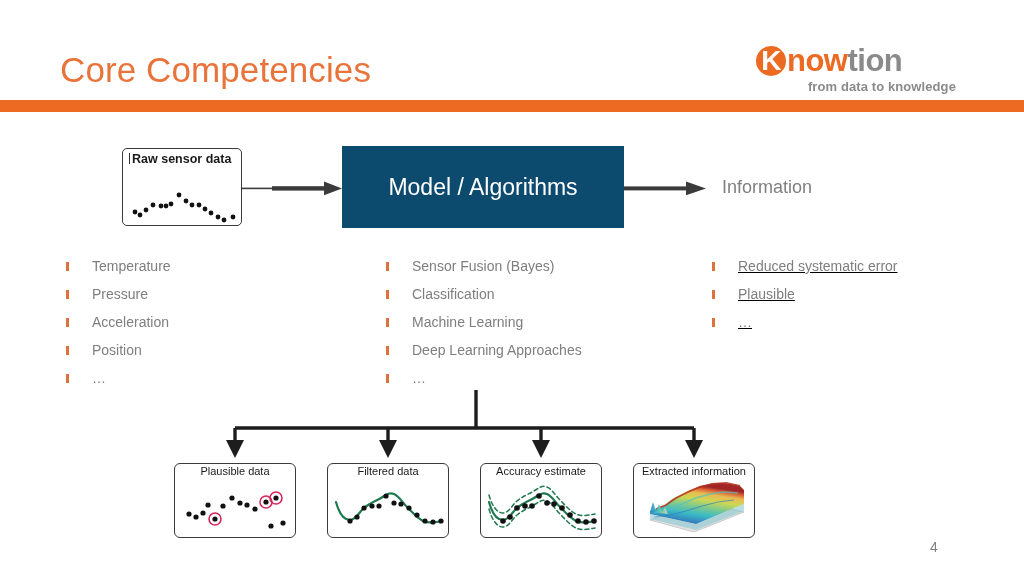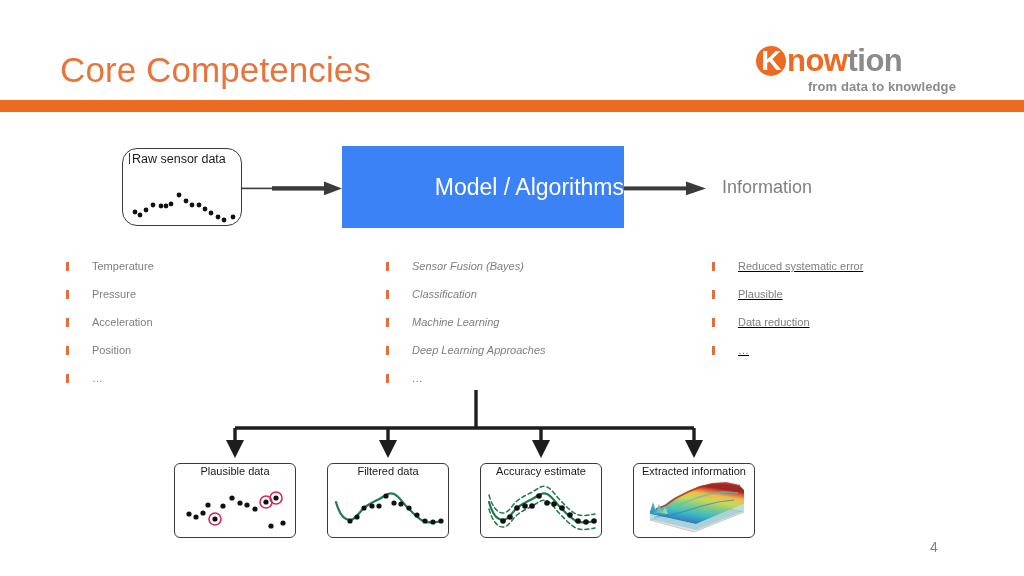--- a/index.html
+++ b/index.html
@@ -91,21 +91,22 @@
     text-align: right;
     width: 200px;
   }
 
   
   .flow-box {
     position: absolute;
     box-sizing: border-box;
     background: #ffffff;
     border: 1.6px solid #3a3a3a;
-    border-radius: 15px;
+    border-radius: 5px;
+    font-weight: bold;
   }
   #raw-sensor-box {
     left: 122px;
     top: 148px;
     width: 120px;
     height: 78px;
   }
   .box-caption {
     position: absolute;
     left: 0;
@@ -131,24 +132,24 @@
     margin-right: 2px;
   }
   .plot-svg { position: absolute; left: 0; top: 0; }
 
   #model-box {
     position: absolute;
     left: 342px;
     top: 146px;
     width: 282px;
     height: 82px;
-    background: #3b82f6;
+    background: #0c4a6e;
     display: flex;
     align-items: center;
-    justify-content: flex-end;
+    justify-content: center;
   }
   #model-box-label {
     color: #ffffff;
     font-size: 23px;
     line-height: 28px;
     white-space: nowrap;
   }
 
   #information-label {
     position: absolute;
@@ -158,38 +159,38 @@
     color: #808080;
     line-height: 30px;
     white-space: nowrap;
   }
 
   .flow-arrow { position: absolute; }
 
   
   .bullet-col { position: absolute; }
   #col-inputs     { left: 66px;  top: 256px; width: 300px; }
-  #col-methods    { left: 386px; top: 256px; width: 310px; font-style: italic; }
+  #col-methods    { left: 386px; top: 256px; width: 310px; }
   #col-outputs    { left: 712px; top: 256px; width: 300px; text-decoration: underline; }
 
   .bullet-item {
     display: flex;
     align-items: flex-start;
     height: 28px;
   }
   .bullet-mark {
     flex: none;
     width: 3px;
     height: 9px;
     background: #E0703A;
     margin-top: 6px;
     margin-right: 23px;
   }
   .bullet-text {
-    font-size: 11px;
+    font-size: 14px;
     line-height: 20px;
     color: #7E7E7E;
     white-space: nowrap;
   }
 
   
   #connector-tree {
     position: absolute;
     left: 210px;
     top: 390px;
@@ -342,24 +343,20 @@
 </div>
 
 <div class="bullet-col" id="col-outputs">
   <div class="bullet-item">
     <span class="bullet-mark"></span>
     <span class="bullet-text">Reduced systematic error</span>
   </div>
   <div class="bullet-item">
     <span class="bullet-mark"></span>
     <span class="bullet-text">Plausible</span>
-  </div>
-  <div class="bullet-item">
-    <span class="bullet-mark"></span>
-    <span class="bullet-text">Data reduction</span>
   </div>
   <div class="bullet-item">
     <span class="bullet-mark"></span>
     <span class="bullet-text">…</span>
   </div>
 </div>
 
 <svg id="connector-tree" viewBox="0 0 510 72">
   <g stroke="#1d1d1d" stroke-width="3.4" fill="none">
     <path d="M266 0 V38"></path>

